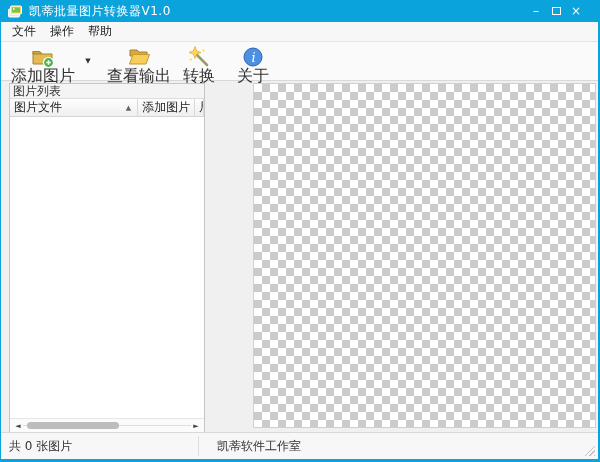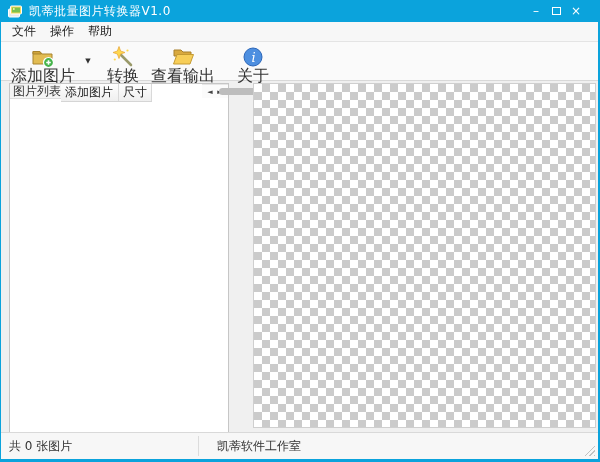--- a/index.html
+++ b/index.html
@@ -42,22 +42,22 @@
     padding:1px 6px 0; min-width:44px;
   }
   .tbtn .ticon { width:24px; height:24px; }
   .tbtn .tlabel { font-size:16px; line-height:13px; margin-top:0; white-space:nowrap; }
   .drop-arrow {
     width:14px; font-size:7px; color:#333; text-align:center;
     margin-top:13px; margin-right:6px;
   }
   
   .left-panel {
-    position:absolute; left:8px; top:83px; width:220px; height:350px;
-    border:1px solid #C6C6C6; background:#fff; display:flex; 
+    position:absolute; left:8px; top:83px; width:196px; height:350px;
+    border:1px solid #C6C6C6; background:#fff; display:flex; flex-direction:column;
   }
   .panel-caption {
     height:15px; background:#F4F4F4; border-bottom:1px solid #DDD;
     font-size:12px; line-height:14px; padding-left:3px; color:#333;
   }
   .list-header { height:18px; display:flex; background:linear-gradient(#FEFEFE,#EFEFEF); border-bottom:1px solid #D5D5D5; }
   .hcell {
     display:flex; align-items:center; padding:0 4px;
     border-right:1px solid #D9D9D9; font-size:12px; color:#222; white-space:nowrap; overflow:hidden;
   }
@@ -133,49 +133,53 @@
         <path d="M17.5 15.2 v4.6 M15.2 17.5 h4.6" stroke="#FFFFFF" stroke-width="1.6"></path>
       </svg>
       <span class="tlabel">添加图片</span>
     </div>
 
 
     <div class="drop-arrow">▼</div>
 
     <div class="tbtn">
       <svg class="ticon" viewBox="0 0 24 24">
+        <path d="M3 5 h7 l2 2 h8 v4 h-17 z" fill="#D9A93F" stroke="#A9812C" stroke-width="1"></path>
+        <path d="M2.5 19 L6 9.5 L22.5 9.5 L19 19 Z" fill="#F7CE58" stroke="#C49A32" stroke-width="1"></path>
+      </svg>
+      <span class="tlabel">查看输出</span>
+    </div>
+
+    <div class="tbtn">
+      <svg class="ticon" viewBox="0 0 24 24">
         <line x1="9.5" y1="9.5" x2="20" y2="20" stroke="#9A9A6B" stroke-width="2.6" stroke-linecap="round"></line>
         <path d="M8 1.5 L9.6 6 L14 7.5 L9.6 9 L8 13.5 L6.4 9 L2 7.5 L6.4 6 Z" fill="#FFD84D" stroke="#E8A93C" stroke-width="0.8"></path>
         <circle cx="16.5" cy="5.5" r="1.1" fill="#FFD84D"></circle>
         <circle cx="3.8" cy="14.5" r="1.1" fill="#FFD84D"></circle>
       </svg>
       <span class="tlabel">转换</span>
     </div>
 
-    <div class="tbtn">
-      <svg class="ticon" viewBox="0 0 24 24">
-        <path d="M3 5 h7 l2 2 h8 v4 h-17 z" fill="#D9A93F" stroke="#A9812C" stroke-width="1"></path>
-        <path d="M2.5 19 L6 9.5 L22.5 9.5 L19 19 Z" fill="#F7CE58" stroke="#C49A32" stroke-width="1"></path>
-      </svg>
-      <span class="tlabel">查看输出</span>
-    </div>
-
     <div class="tbtn" style="margin-left:10px;">
       <svg class="ticon" viewBox="0 0 24 24">
         <circle cx="12" cy="12" r="9" fill="#4D8FE0" stroke="#2C66B8" stroke-width="1"></circle>
         <text x="12.5" y="17" font-size="13" font-style="italic" font-family="'DejaVu Serif', serif" fill="#FFFFFF" text-anchor="middle">i</text>
       </svg>
       <span class="tlabel">关于</span>
     </div>
 
   </div>
 
   <div class="left-panel">
     <div class="panel-caption">图片列表</div>
     <div class="list-header">
+      <div class="hcell c1">
+        <span>图片文件</span>
+        <span class="sort-arrow">▲</span>
+      </div>
       <div class="hcell c2">
         <span>添加图片</span>
       </div>
       <div class="hcell c3">
         <span>尺寸</span>
       </div>
     </div>
     <div class="list-body"></div>
     <div class="hscroll">
       <span class="scroll-arrow">◄</span>

